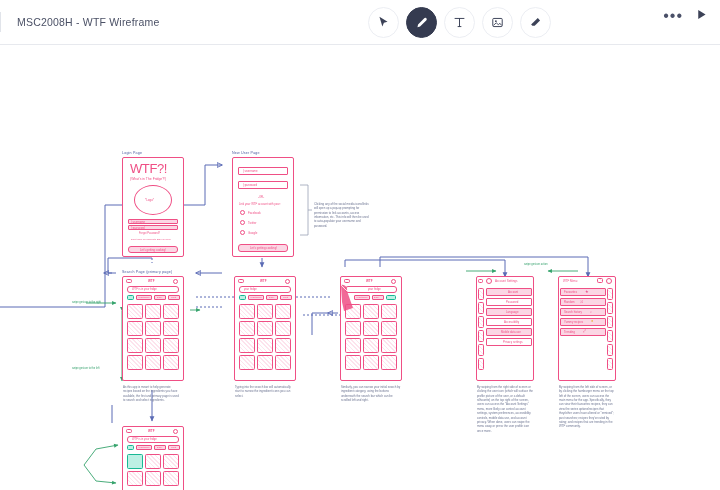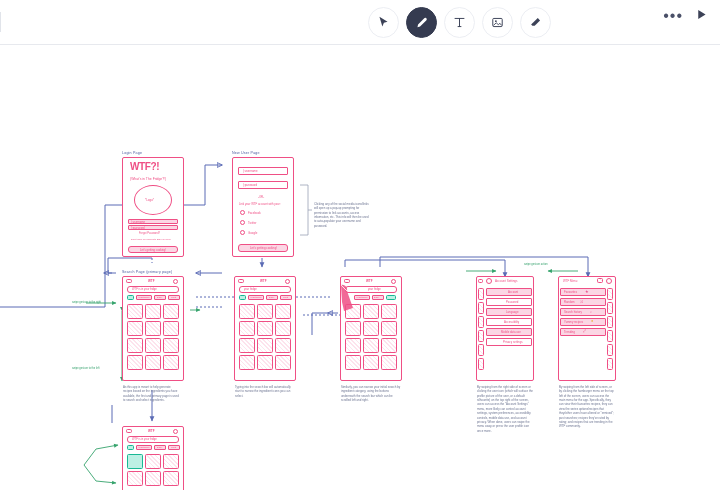--- a/index.html
+++ b/index.html
@@ -55,20 +55,21 @@
 
   .circ { position: absolute; border: 1.2px solid #ef4f85; border-radius: 50%; }
 
   svg.overlay { position: absolute; left: 0; top: 0; width: 720px; height: 445px; pointer-events: none; overflow: visible; }
 </style>
 </head>
 <body>
 
 <div class="topbar">
   <div class="logo-sep"></div>
+  <div class="doc-title">MSC2008H - WTF Wireframe</div>
 
   <div class="tools">
     <div class="tool">
       <svg width="13" height="13" viewBox="0 0 16 16">
           <path d="M3 1 L13 7 L8.5 8.2 L6.6 13 Z" fill="currentColor"></path>
         </svg>
     </div>
     <div class="tool active">
       <svg width="13" height="13" viewBox="0 0 16 16">
           <path d="M12.6 2.2 a1.8 1.8 0 0 1 1.2 3.2 L6.2 13 L3 13.8 L3.8 10.6 L11.4 2.9 Z" fill="currentColor"></path>
@@ -152,21 +153,21 @@
       <path d="M466,226 L496,226" marker-end="url(#ag)"></path>
 
       <path d="M84,420 L96,404 L118,400" marker-end="url(#ag)"></path>
       <path d="M84,420 L96,436 L116,438" marker-end="url(#ag)"></path>
     </g>
   </svg>
 
   <div>
     <div class="label" style="left:122px;top:106px;">Login Page</div>
     <div class="frame" style="left:122px;top:112px;width:62px;height:100px;"></div>
-    <div class="pinktxt" style="left:130px;top:116px;font-size:10px;font-weight:700;letter-spacing:-.4px;">WTF?!</div>
+    <div class="pinktxt" style="left:130px;top:116px;font-size:13px;font-weight:400;letter-spacing:-.4px;">WTF?!</div>
     <div class="pinktxt" style="left:130px;top:132px;font-size:3.4px;">(What's in The Fridge?!)</div>
     <div class="circ" style="left:134px;top:140px;width:38px;height:30px;"></div>
     <div class="pinktxt" style="left:145px;top:153px;font-size:3px;">*Logo*</div>
     <div class="bar" style="left:128px;top:174px;width:50px;height:5px;"></div>
     <div class="pinktxt" style="left:131px;top:174.5px;font-size:2.8px;">(:username</div>
     <div class="bar" style="left:128px;top:180px;width:50px;height:5px;"></div>
     <div class="pinktxt" style="left:131px;top:180.5px;font-size:2.8px;">(:password</div>
     <div class="pinktxt" style="left:139px;top:187px;font-size:2.6px;">Forgot Password?</div>
     <div class="pinktxt" style="left:131px;top:193px;font-size:2.4px;">Don't have an account? Sign up here!</div>
     <div class="bar" style="left:128px;top:201px;width:50px;height:7px;border-radius:3px;"></div>

